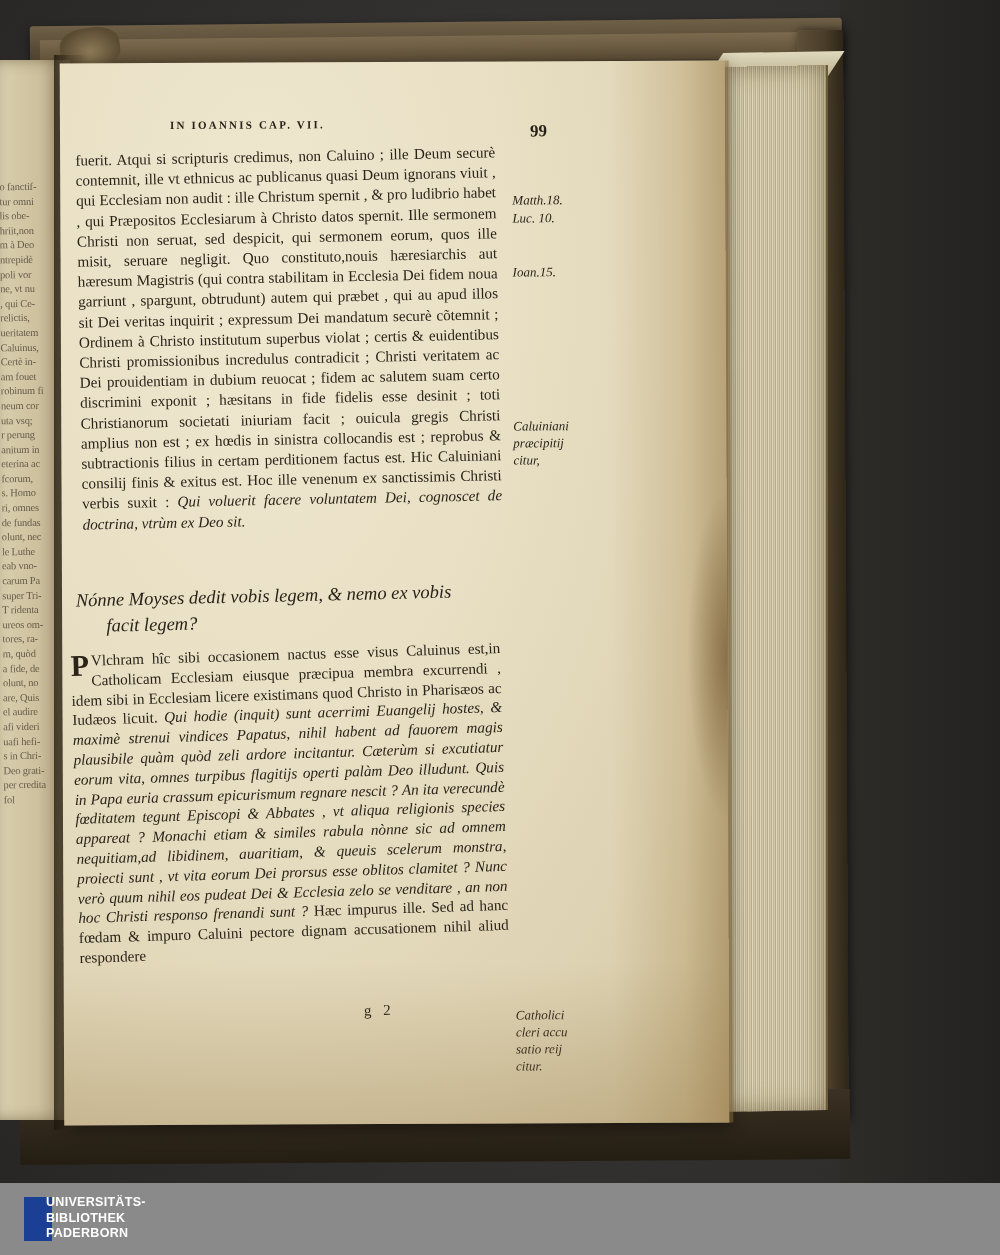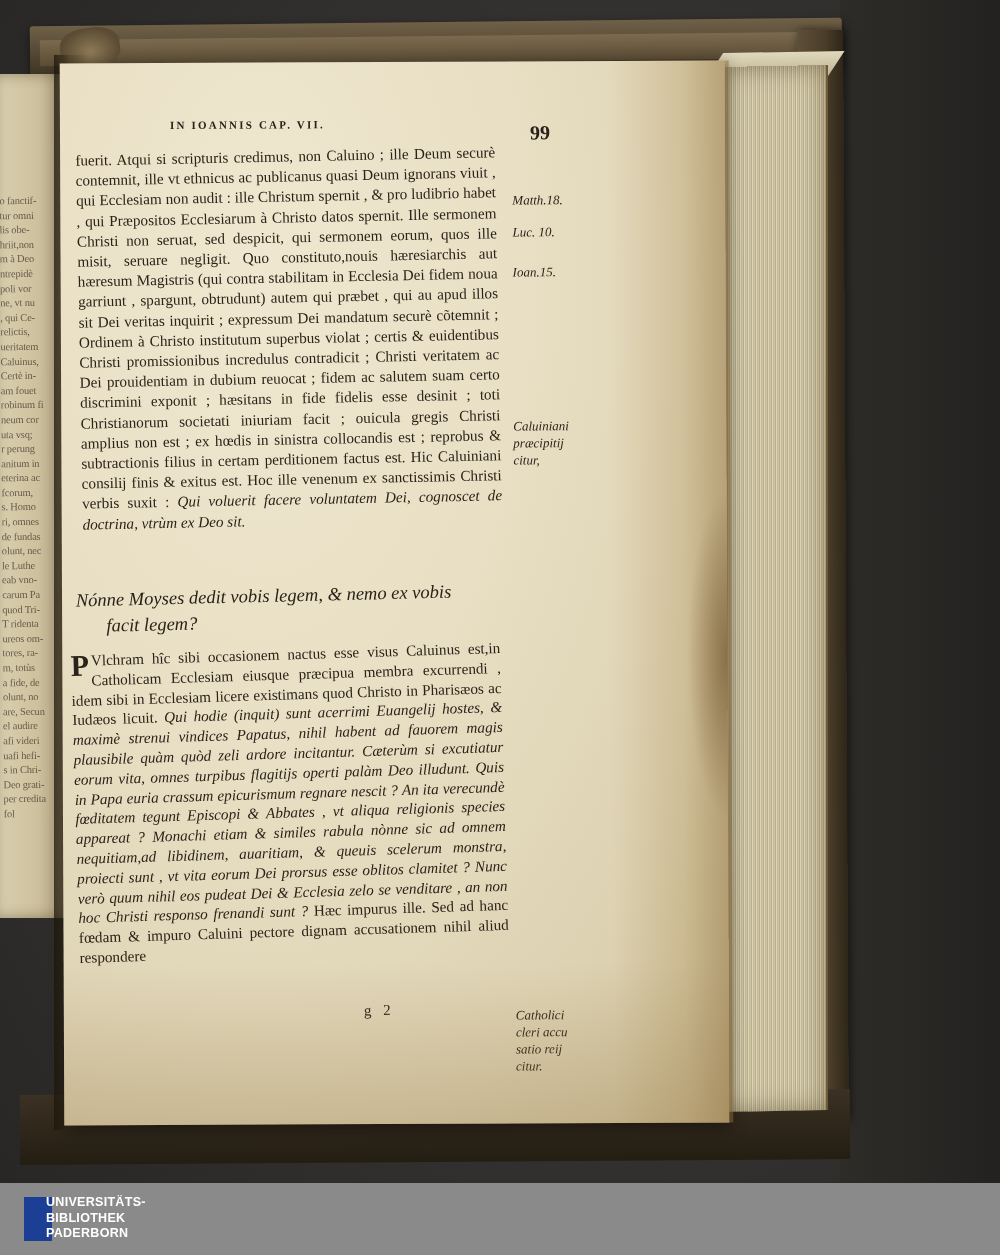--- a/index.html
+++ b/index.html
@@ -27,24 +27,23 @@
   
   .dark-right {
     position: absolute;
     left: 840px; top: 0; width: 160px; height: 1190px;
     background: linear-gradient(90deg,#2e2c29 0%, #232220 100%);
   }
 
   
   .left-page {
     position: absolute;
-    left: 0; top: 60px; width: 70px; height: 844px;
+    left: 0; top: 60px; width: 70px; height: 1060px;
     background: linear-gradient(90deg, #d9cfae 0%, #cdc09d 55%, #9d8e70 100%);
     box-shadow: inset -6px 0 14px rgba(60,45,20,.45);
-    margin-top: 14px;
   }
   .left-page-text {
     position: absolute;
     left: 0; top: 120px;
     width: 62px;
     font-size: 10.5px;
     line-height: 14.6px;
     color: #3a3228;
     opacity: .72;
     padding-left: 2px;
@@ -160,21 +159,21 @@
     left: 110px; top: 56px;
     font-size: 11px;
     letter-spacing: 2.2px;
     font-variant: small-caps;
     font-weight: bold;
     color: #2a2218;
   }
   .folio {
     position: absolute;
     left: 470px; top: 60px;
-    font-size: 20px;
+    font-size: 17px;
     font-weight: bold;
     color: #2a2218;
   }
 
   .body-col {
     position: absolute;
     left: 18px; top: 84px;
     width: 420px;
     font-size: 15.2px;
     line-height: 20.2px;
@@ -298,28 +297,28 @@
         <div>anitum in</div>
         <div>eterina ac</div>
         <div>fcorum,</div>
         <div>s. Homo</div>
         <div>ri, omnes</div>
         <div>de fundas</div>
         <div>olunt, nec</div>
         <div>le  Luthe</div>
         <div>eab vno-</div>
         <div>carum Pa</div>
-        <div>quod Tri-</div>
+        <div>super Tri-</div>
         <div>T ridenta</div>
         <div>ureos om-</div>
         <div>tores, ra-</div>
-        <div>m, totùs</div>
+        <div>m, quòd</div>
         <div>a fide, de</div>
         <div>olunt, no</div>
-        <div>are, Secun</div>
+        <div>are, Quis</div>
         <div>el audire</div>
         <div>afi videri</div>
         <div>uafi hefi-</div>
         <div>s in Chri-</div>
         <div>Deo grati-</div>
         <div>per credita</div>
         <div>fol</div>
       </div>
   </div>
   <div class="gutter"></div>
@@ -346,21 +345,21 @@
       <div class="blk2">
         <span class="dropcap">P</span><span>Vlchram hîc sibi occasionem nactus esse visus Caluinus est,in Catholicam Ecclesiam eiusque præcipua membra excurrendi , idem sibi in Ecclesiam licere existimans quod Christo in Pharisæos ac Iudæos licuit.</span>
         <span class="ital">Qui hodie (inquit) sunt acerrimi Euangelij hostes, &amp; maximè strenui vindices Pa­patus, nihil habent ad fauorem magis plausibile quàm quòd zeli ardore incitantur. Cæterùm si excutiatur eorum vita, om­nes turpibus flagitijs operti palàm Deo illudunt. Quis in Papa euria crassum epicurismum regnare nescit ? An ita verecundè fœditatem tegunt Episcopi &amp; Abbates , vt aliqua religionis species appareat ? Monachi etiam &amp; similes rabula nònne sic ad omnem nequitiam,ad libidinem, auaritiam, &amp; queuis sce­lerum monstra, proiecti sunt , vt vita eorum Dei prorsus esse oblitos clamitet ? Nunc verò quum nihil eos pudeat Dei &amp; Ec­clesia zelo se venditare , an non hoc Christi responso frenandi sunt ?</span>
         <span>Hæc impurus ille. Sed ad hanc fœdam &amp; impuro Cal­uini pectore dignam accusationem nihil aliud respondere</span>
       </div>
 
       <div class="catchline">g 2</div>
 
       <div class="margin-notes" id="margin-notes">
           <div class="mn it" style="left: 0px; top: 46px; text-align: right;">Matth.18.</div>
-          <div class="mn it" style="left: 0px; top: 78px;">Luc. 10.</div>
+          <div class="mn it" style="left: 0px; top: 64px;">Luc. 10.</div>
           <div class="mn it" style="left: 0px; top: 118px;">Ioan.15.</div>
           <div class="mn it" style="left: 0px; top: 272px;">Caluiniani</div>
           <div class="mn it" style="left: 0px; top: 289px;">præcipitij</div>
           <div class="mn it" style="left: 0px; top: 306px;">citur,</div>
           <div class="mn it" style="left: 0px; top: 861px;">Catholici</div>
           <div class="mn it" style="left: 0px; top: 878px;">cleri accu­</div>
           <div class="mn it" style="left: 0px; top: 895px;">satio reij­</div>
           <div class="mn it" style="left: 0px; top: 912px;">citur.</div>
         </div>
     </div>

